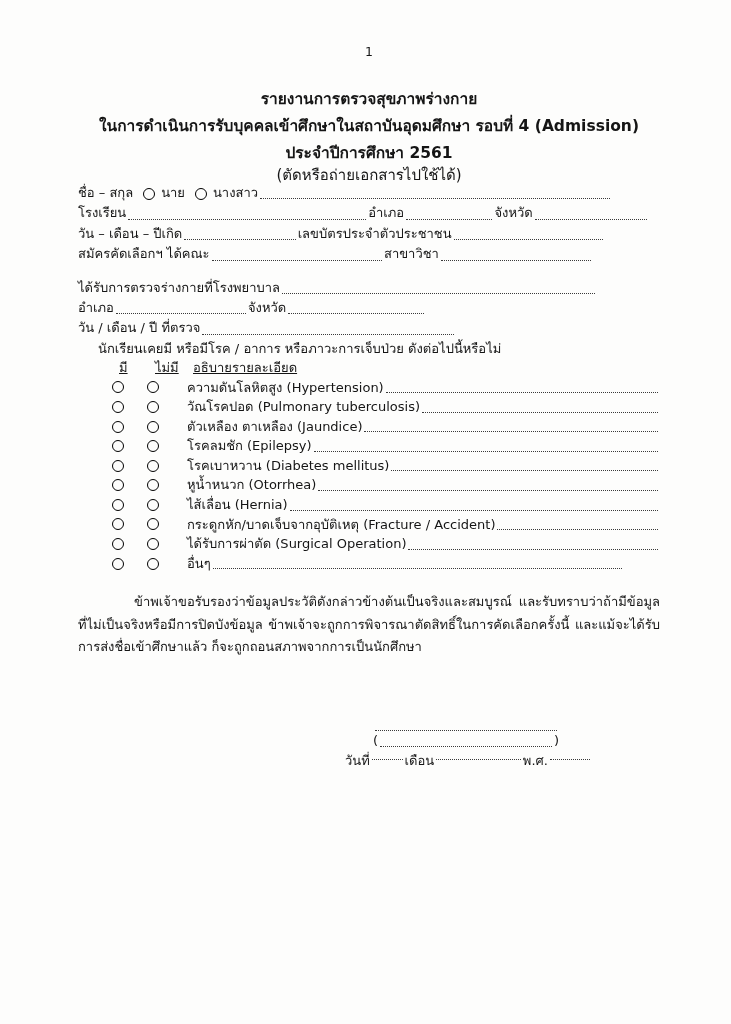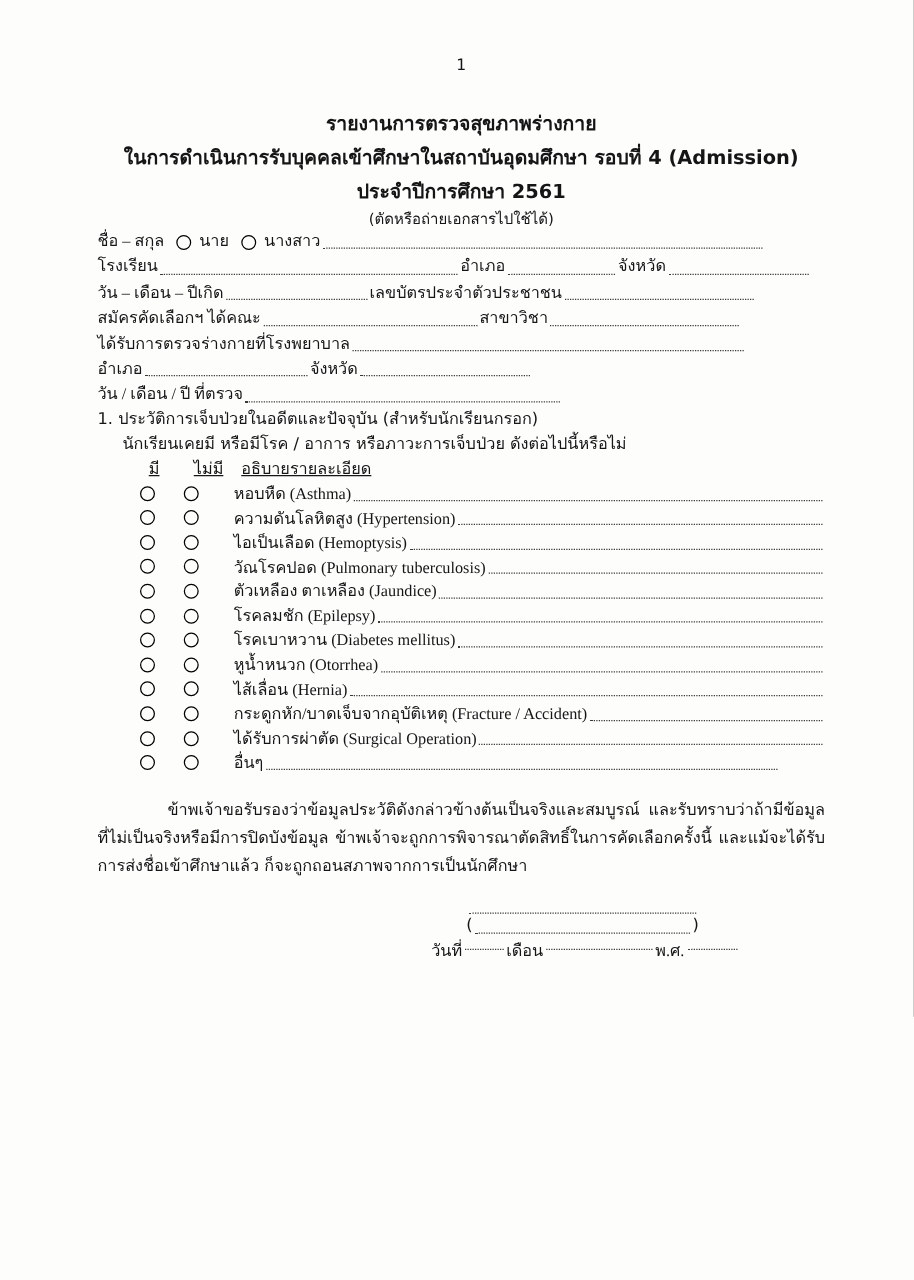--- a/index.html
+++ b/index.html
@@ -13,24 +13,24 @@
     font-family:"DejaVu Sans","Liberation Sans",sans-serif;
     font-size:13px;
     line-height:20.4px;
     overflow:hidden;
   }
   .content { padding:44px 71px 0 78px; }
 
   .page-num { text-align:center; line-height:16px; font-size:12.5px; }
 
   .title-block { margin-top:26px; text-align:center; font-weight:bold; font-size:15.5px; line-height:27px; }
-  .subtitle { text-align:center; font-size:12px; line-height:16px; font-weight:normal; }
+  .subtitle { text-align:center; font-size:15px; line-height:16px; font-weight:normal; }
 
   .fline { display:flex; align-items:flex-end; height:20.4px; white-space:nowrap; }
-  .lbl { flex:0 0 auto;font-family:Liberation Serif, serif; }
+  .lbl { flex:0 0 auto; }
   .dots { border-bottom:1.6px dotted #3a3a3a; margin:0 2px 4px 2px; }
   .dots.grow { flex:1 1 auto; }
 
   .radio {
     display:inline-block; width:12px; height:12px;
     border:1.5px solid #000; border-radius:50%;
     background:transparent; flex:0 0 auto;
   }
   .fline .radio { margin:0 6px 3px 10px; }
 
@@ -107,62 +107,49 @@
       <span class="dots grow" style="flex-grow:157;"></span>
     </div>
 
     <div class="fline" style="width:515px;">
       <span class="lbl">สมัครคัดเลือกฯ  ได้คณะ</span>
       <span class="dots grow" style="flex-grow:177;"></span>
       <span class="lbl">สาขาวิชา</span>
       <span class="dots grow" style="flex-grow:156;"></span>
     </div>
 
-    <div class="fline" style="width:519px;">
+    <div class="fline" style="width:519px;margin-top:13px;">
       <span class="lbl">ได้รับการตรวจร่างกายที่โรงพยาบาล</span>
       <span class="dots grow"></span>
     </div>
 
     <div class="fline">
       <span class="lbl">อำเภอ</span>
       <span class="dots" style="width:130px;"></span>
       <span class="lbl">จังหวัด</span>
       <span class="dots" style="width:136px;"></span>
     </div>
 
     <div class="fline">
       <span class="lbl">วัน / เดือน / ปี  ที่ตรวจ</span>
       <span class="dots" style="width:252px;"></span>
     </div>
 
-    <div class="sec-head">1. ประวัติการเจ็บป่วยในอดีตและปัจจุบัน  (สำหรับนักเรียนกรอก)</div>
     <div class="sec-sub">นักเรียนเคยมี  หรือมีโรค / อาการ  หรือภาวะการเจ็บป่วย  ดังต่อไปนี้หรือไม่</div>
 
     <div class="tbl-hdr">
       <span class="h-yes">มี</span>
       <span class="h-no">ไม่มี</span>
       <span class="h-desc">อธิบายรายละเอียด</span>
     </div>
 
     <div class="crow">
       <span class="radio c1"></span>
       <span class="radio c2"></span>
-      <span class="lbl">หอบหืด (Asthma)</span>
-      <span class="dots grow"></span>
-    </div>
-    <div class="crow">
-      <span class="radio c1"></span>
-      <span class="radio c2"></span>
       <span class="lbl">ความดันโลหิตสูง (Hypertension)</span>
-      <span class="dots grow"></span>
-    </div>
-    <div class="crow">
-      <span class="radio c1"></span>
-      <span class="radio c2"></span>
-      <span class="lbl">ไอเป็นเลือด (Hemoptysis)</span>
       <span class="dots grow"></span>
     </div>
     <div class="crow">
       <span class="radio c1"></span>
       <span class="radio c2"></span>
       <span class="lbl">วัณโรคปอด (Pulmonary tuberculosis)</span>
       <span class="dots grow"></span>
     </div>
     <div class="crow">
       <span class="radio c1"></span>

